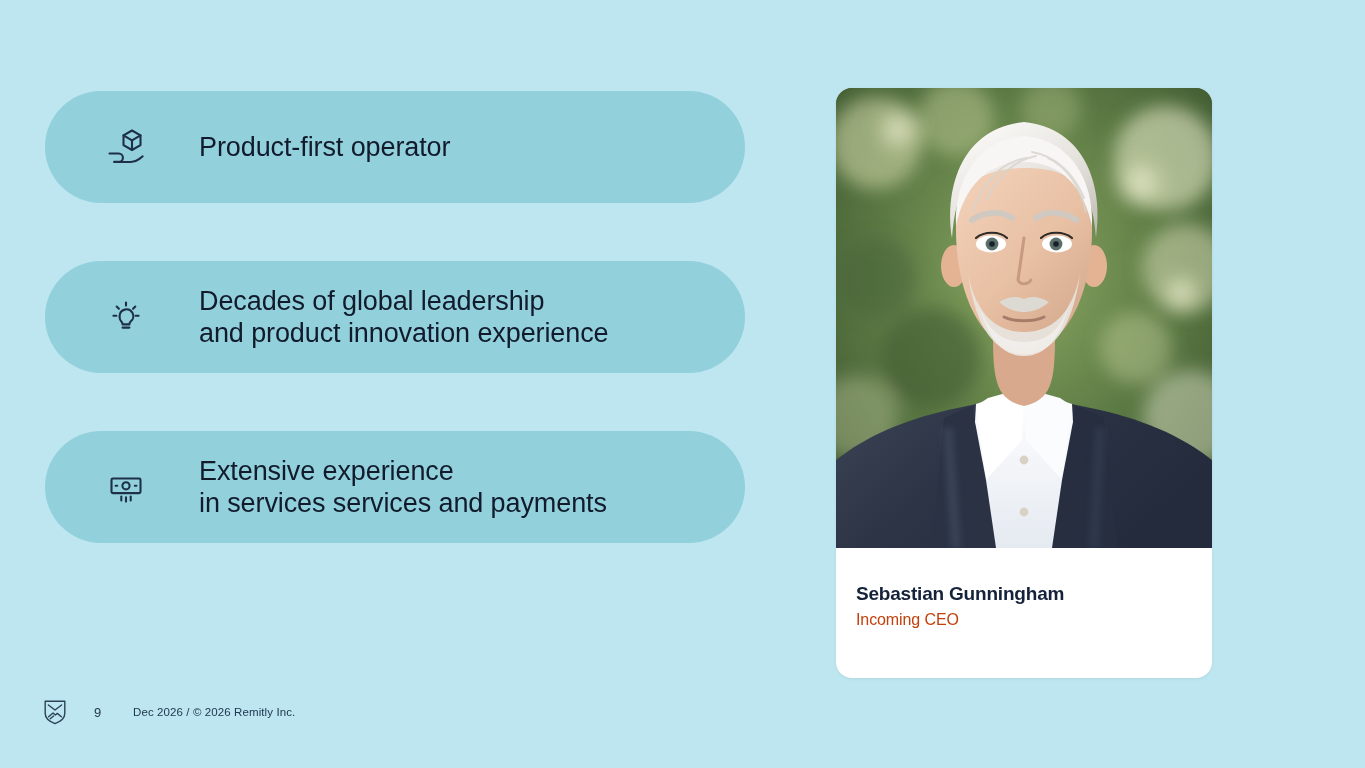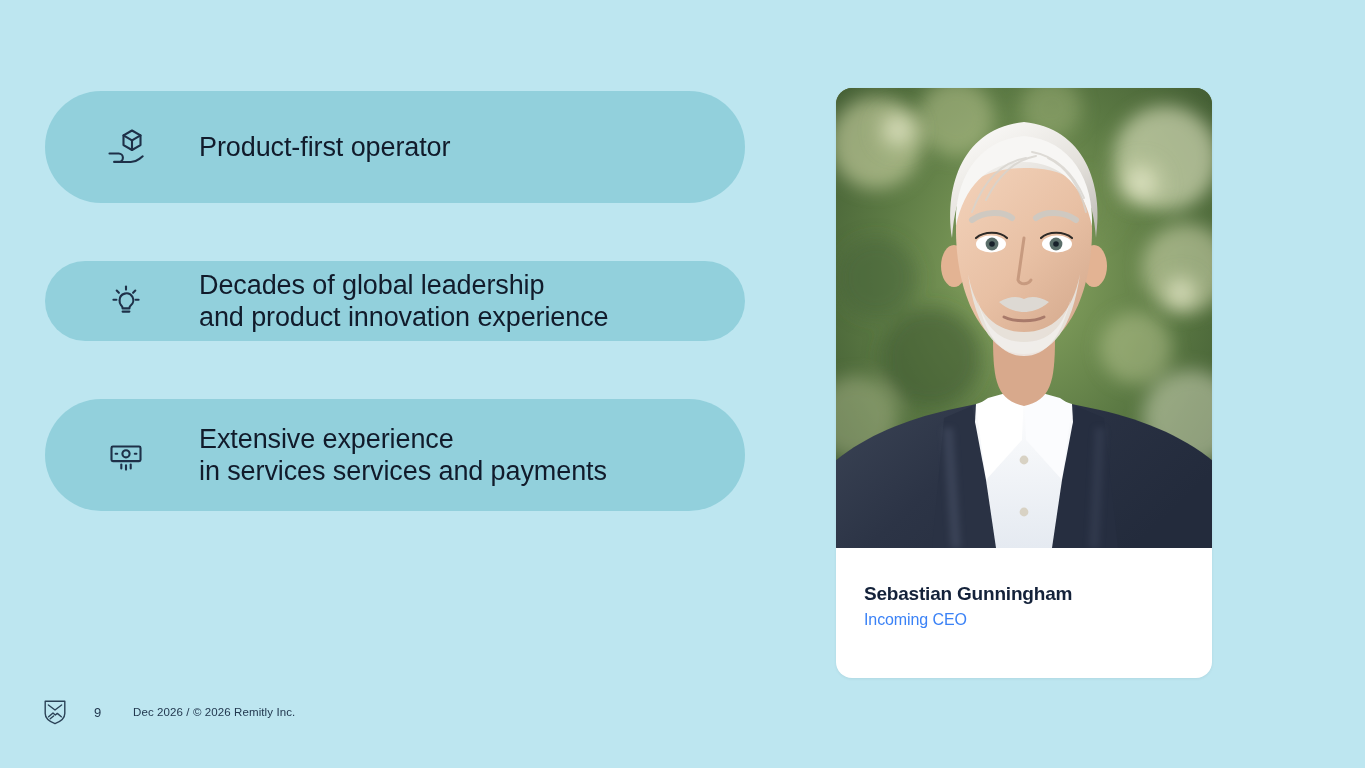--- a/index.html
+++ b/index.html
@@ -32,21 +32,21 @@
     position: relative;
     width: 700px;
     background: #92d0dc;
     border-radius: 999px;
     display: flex;
     align-items: center;
     box-sizing: border-box;
     padding-left: 58px;
   }
   .pill-1 { height: 112px; margin-bottom: 58px; }
-  .pill-2 { height: 80px; margin-bottom: 58px; }
+  .pill-2 { height: 112px; margin-bottom: 58px; }
   .pill-3 { height: 112px; }
 
   .pill-icon {
     width: 46px;
     height: 46px;
     flex: 0 0 46px;
     display: flex;
     align-items: center;
     justify-content: center;
     color: #1e3048;
@@ -78,31 +78,31 @@
   .photo {
     position: relative;
     width: 376px;
     height: 460px;
     overflow: hidden;
     background: #4e6b3b;
   }
   .photo svg { display: block; width: 376px; height: 460px; }
 
   .profile-meta {
-    padding: 34px 28px 0 28px;
+    padding: 34px 28px 0 20px;
   }
   .profile-name {
     color: #14223a;
     font-size: 19px;
     font-weight: bold;
     letter-spacing: -0.2px;
     line-height: 24px;
   }
   .profile-role {
-    color: #3b82f6;
+    color: #c2410c;
     font-size: 16px;
     font-weight: 400;
     letter-spacing: -0.1px;
     line-height: 22px;
     margin-top: 3px;
   }
 
   
   .footer {
     position: absolute;

